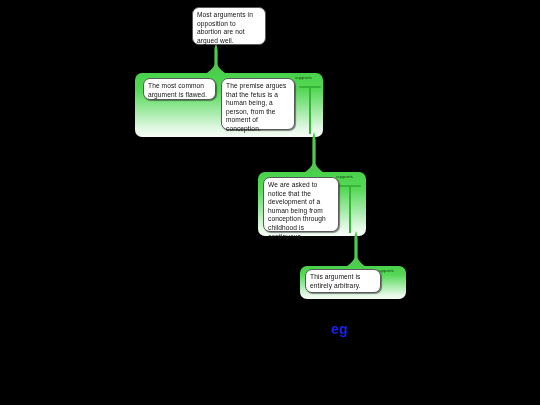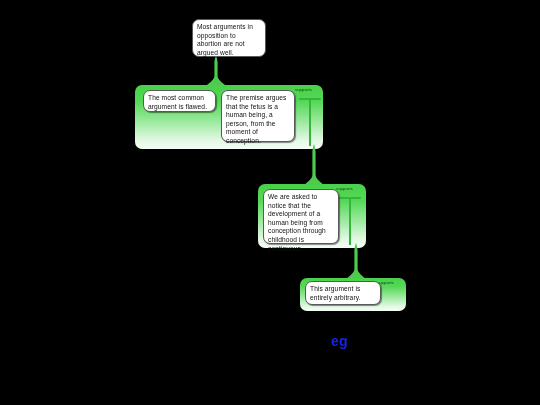--- a/index.html
+++ b/index.html
@@ -3,21 +3,21 @@
 <meta charset="utf-8">
 <style>
   html,body{margin:0;padding:0;}
   body{
     width:540px;height:405px;
     background:#000000;
     font-family:"Liberation Sans", sans-serif;
     overflow:hidden;
     position:relative;
   }
-  #stage{position:absolute;left:0;top:16px;width:540px;height:295px;}
+  #stage{position:absolute;left:0;top:4px;width:540px;height:295px;}
 
   
   .claim-box{
     position:absolute;
     background:#ffffff;
     border:1px solid #58595b;
     border-radius:7px;
     box-shadow:1px 1px 1px rgba(0,0,0,0.45);
     box-sizing:border-box;
     color:#111111;

